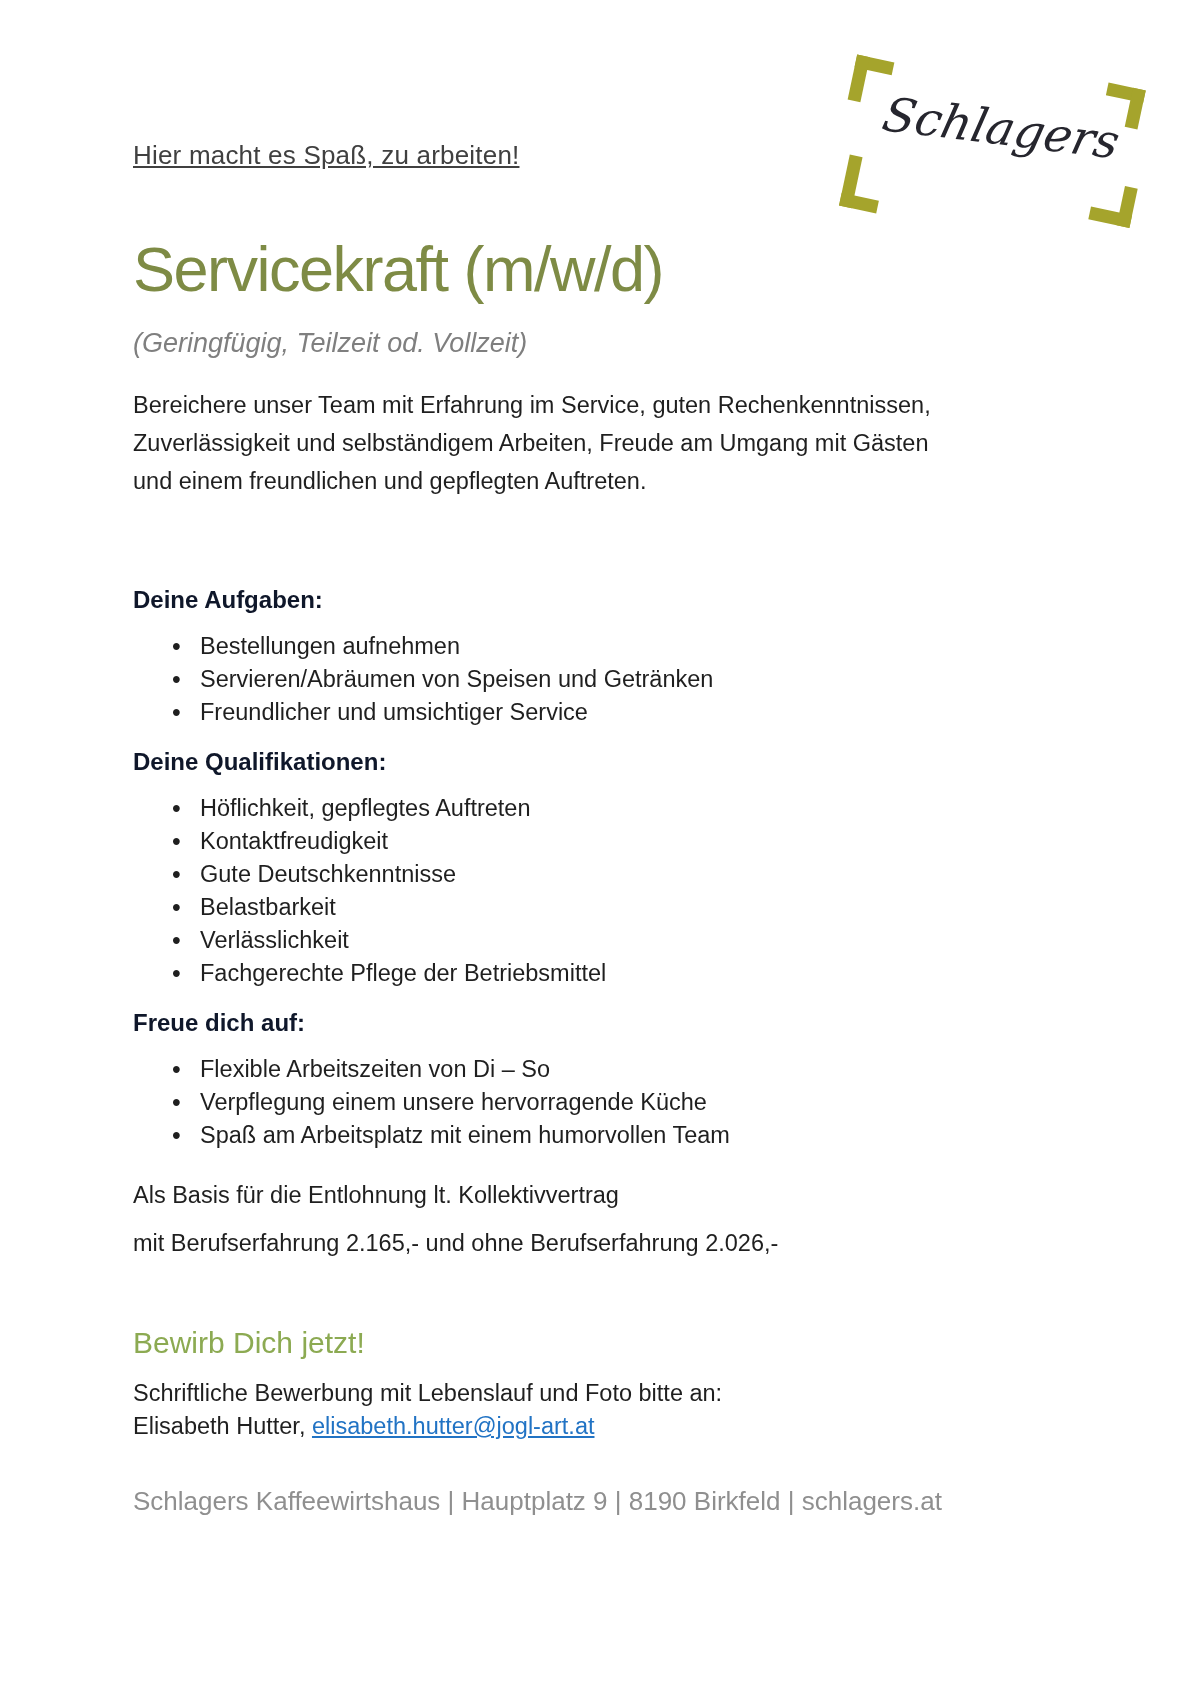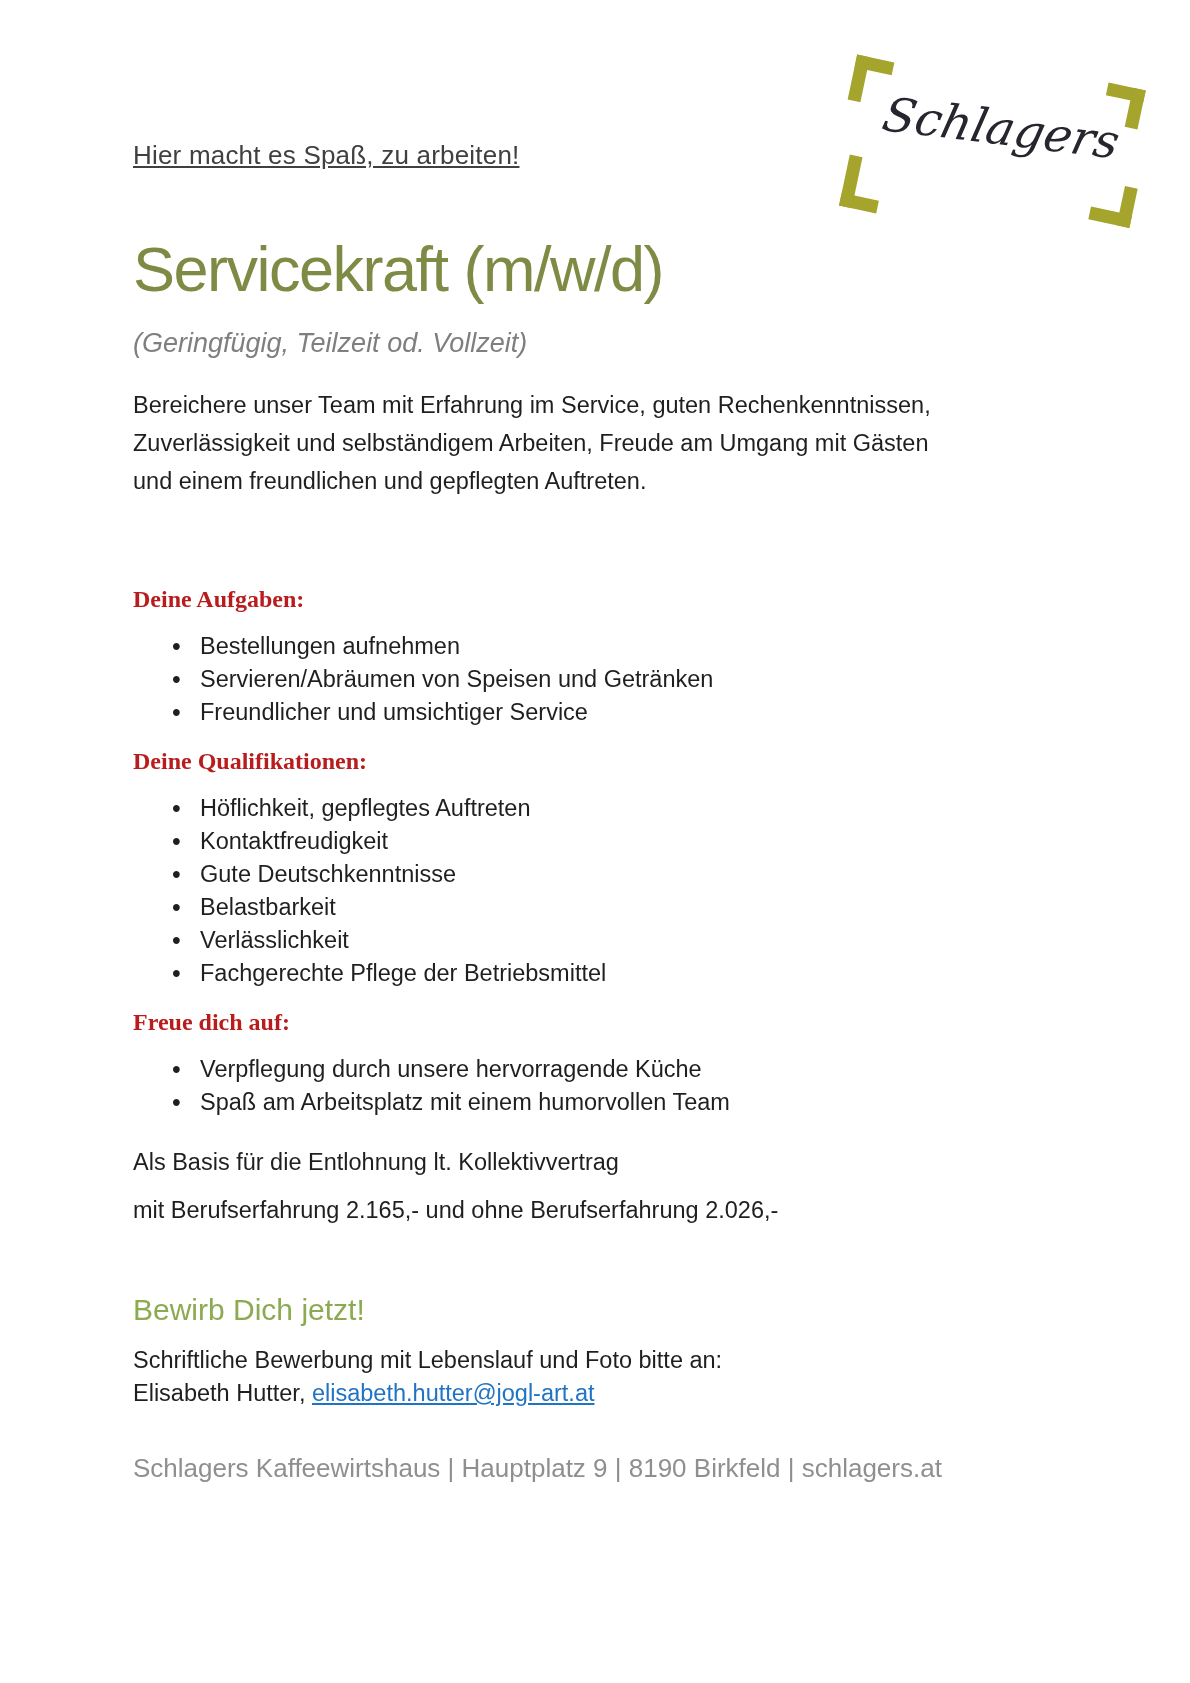--- a/index.html
+++ b/index.html
@@ -58,22 +58,21 @@
 
   
   .intro { margin-top:27px; font-size:23.5px; }
   .intro span { display:block; line-height:38px; }
 
   
   h2.sec {
     margin:18px 0 0 0;
     font-size:24px; line-height:29px;
     font-weight:700;
-    color:#b91c1c;
-    font-family:Liberation Serif, serif;
+    color:#0f172a;
   }
   h2.sec.first { margin-top:85px; }
   ul.bullets {
     margin:16px 0 0 0;
     padding:0 0 0 67px;
     list-style:none;
     font-size:23.5px;
   }
   ul.bullets li { position:relative; line-height:33px; }
   ul.bullets li::before {
@@ -140,21 +139,22 @@
       <li>Höflichkeit, gepflegtes Auftreten</li>
       <li>Kontaktfreudigkeit</li>
       <li>Gute Deutschkenntnisse</li>
       <li>Belastbarkeit</li>
       <li>Verlässlichkeit</li>
       <li>Fachgerechte Pflege der Betriebsmittel</li>
     </ul>
 
   <h2 class="sec">Freue dich auf:</h2>
   <ul class="bullets">
-      <li>Verpflegung durch unsere hervorragende Küche</li>
+      <li>Flexible Arbeitszeiten von Di – So</li>
+      <li>Verpflegung einem unsere hervorragende Küche</li>
       <li>Spaß am Arbeitsplatz mit einem humorvollen Team</li>
     </ul>
 
   <p class="salary1">Als Basis für die Entlohnung lt. Kollektivvertrag</p>
   <p class="salary2">mit Berufserfahrung 2.165,- und ohne Berufserfahrung 2.026,-</p>
 
   <h3 class="cta-heading">Bewirb Dich jetzt!</h3>
   <div class="cta-line1">Schriftliche Bewerbung mit Lebenslauf und Foto bitte an:</div>
   <div class="cta-line2">
     <span>Elisabeth Hutter, </span><a class="email-link" href="#">elisabeth.hutter@jogl-art.at</a>

